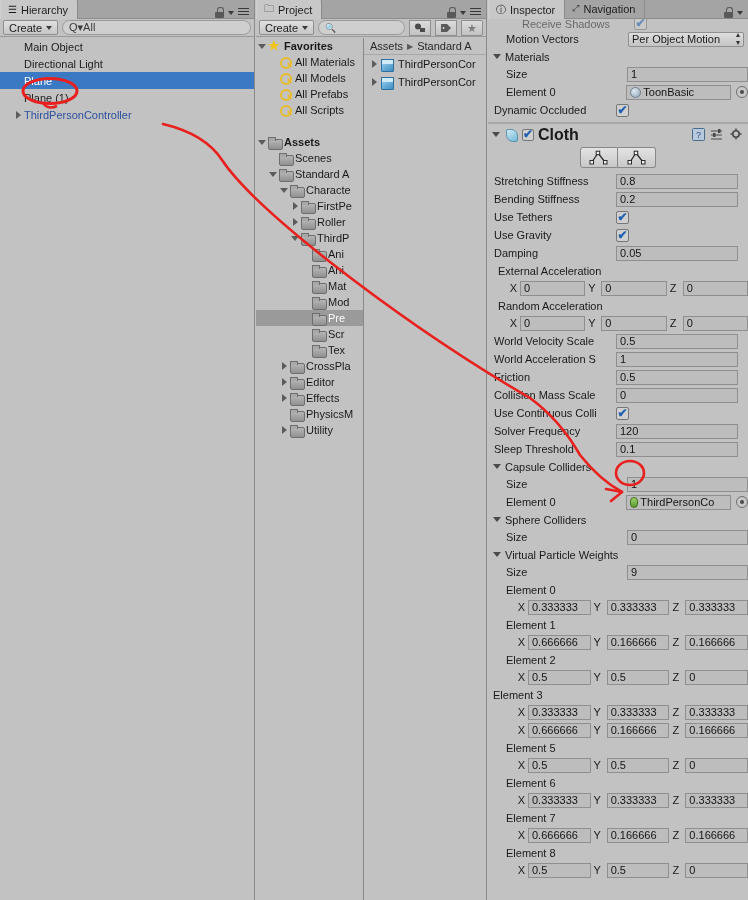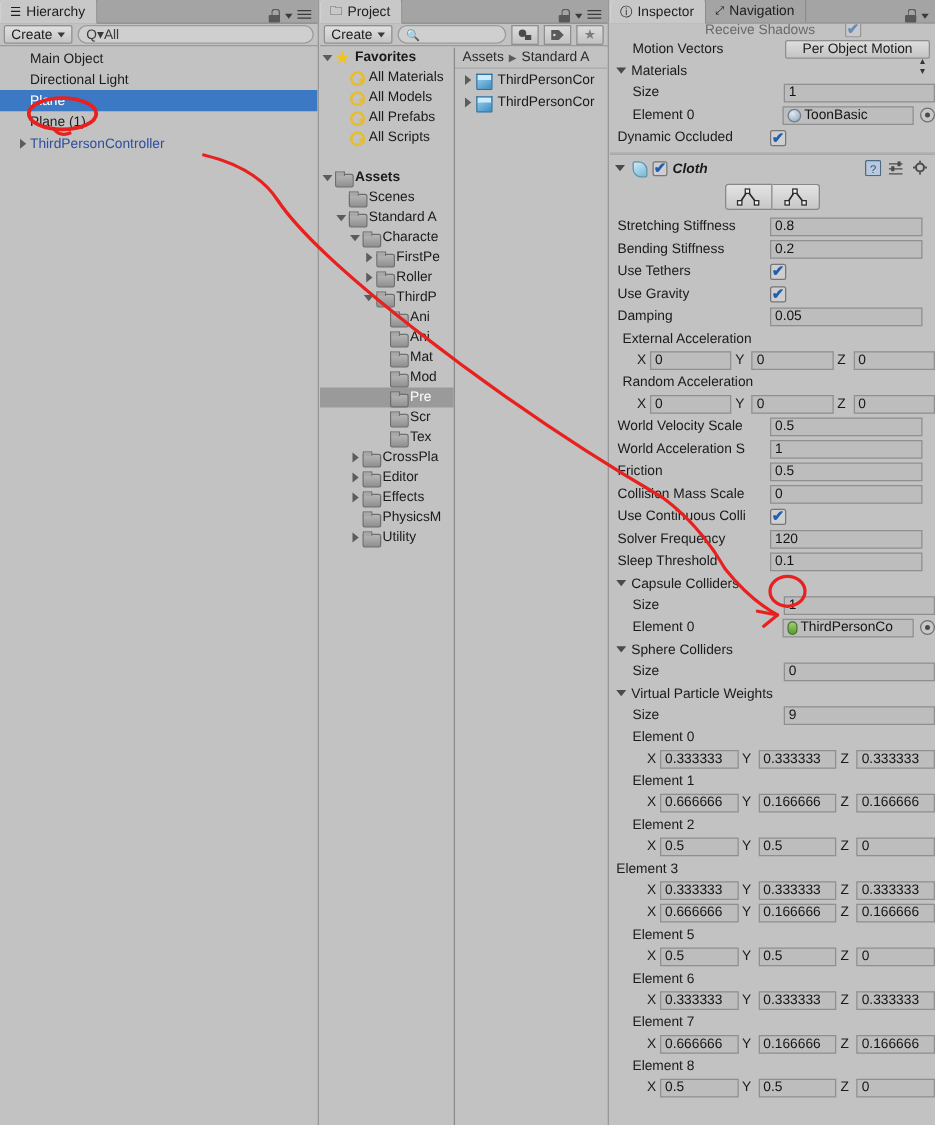--- a/index.html
+++ b/index.html
@@ -135,38 +135,38 @@
   .lbl { color: #1a1a1a; white-space: nowrap; overflow: hidden; }
   .field {
     height: 15px; background: #bdbdbd; border: 1px solid #8f8f8f;
     display: flex; align-items: center; padding: 0 3px;
     font-size: 11px; color: #141414; overflow: hidden; white-space: nowrap;
   }
   .popup {
     height: 15px; background: linear-gradient(#dedede,#c4c4c4);
     border: 1px solid #8f8f8f; border-radius: 2px;
     display: flex; align-items: center; padding: 0 3px;
-    font-size: 11px; position: relative; flex-direction: column;
+    font-size: 11px; position: relative;
   }
   .popup .updn { margin-left: auto; font-size: 8px; line-height: 8px; color: #333; text-align: center; }
   .chk {
     width: 13px; height: 13px; background: #cfcfcf;
     border: 1px solid #767676; border-radius: 2px;
     display: flex; align-items: center; justify-content: center; flex: none;
   }
   .chk.on::after {
     content: "✔"; font-size: 12px; line-height: 12px; color: #1f5fb0; font-weight: bold;
     margin-top: -1px;
   }
   .comp-header {
     height: 22px; display: flex; align-items: center; gap: 4px;
     padding: 0 5px 0 4px; background: #c2c2c2;
     border-top: 1px solid #a9a9a9;
   }
-  .comp-title { font-weight: bold; font-size: 11px; font-style: italic; }
+  .comp-title { font-weight: bold; font-size: 16px; }
   .foldout-row { height: 17px; display: flex; align-items: center; gap: 4px; padding-left: 5px; font-size: 11px; }
   .tri-d { width: 0; height: 0; border-top: 5px solid #4a4a4a; border-left: 4px solid transparent; border-right: 4px solid transparent; flex: none; }
   .vec-row { height: 18px; display: flex; align-items: center; padding-left: 6px; gap: 0; font-size: 11px; }
   .vec-lab { width: 14px; text-align: right; padding-right: 3px; flex: none; }
   .objfield-icon { width: 11px; height: 12px; flex: none; margin-right: 2px; }
   .radio-o { width: 12px; height: 12px; border: 1px solid #6f6f6f; border-radius: 50%;
     display:flex; align-items:center; justify-content:center; flex:none; background:#c8c8c8; }
   .radio-o::after { content:""; width:4px; height:4px; border-radius:50%; background:#4a4a4a; }
   .cloth-icon { width: 14px; height: 14px; flex: none; position: relative; }
   .cloth-icon::before { content:""; position:absolute; left:2px; top:1px; width:10px; height:11px;
@@ -476,21 +476,21 @@
         <span>Navigation</span>
       </div>
       <div class="tab-icons">
         <span class="lock"></span>
         <span class="tinytri"></span>
       </div>
     </div>
 
     <div class="content">
 
-      <div class="insp-row" style="height:11px;overflow:hidden;align-items:flex-end;margin-left:42px;">
+      <div class="insp-row" style="height:11px;overflow:hidden;align-items:flex-end;">
         <span class="lbl" style="width:112px;margin-left:28px;opacity:0.55;">Receive Shadows</span>
         <span class="chk on" style="opacity:0.55;"></span>
       </div>
 
       <div class="insp-row">
         <span class="lbl" style="width:122px;margin-left:12px;">Motion Vectors</span>
         <div class="popup" style="width:116px;">
           <span>Per Object Motion</span>
           <span class="updn">▴<br>▾</span>
         </div>

